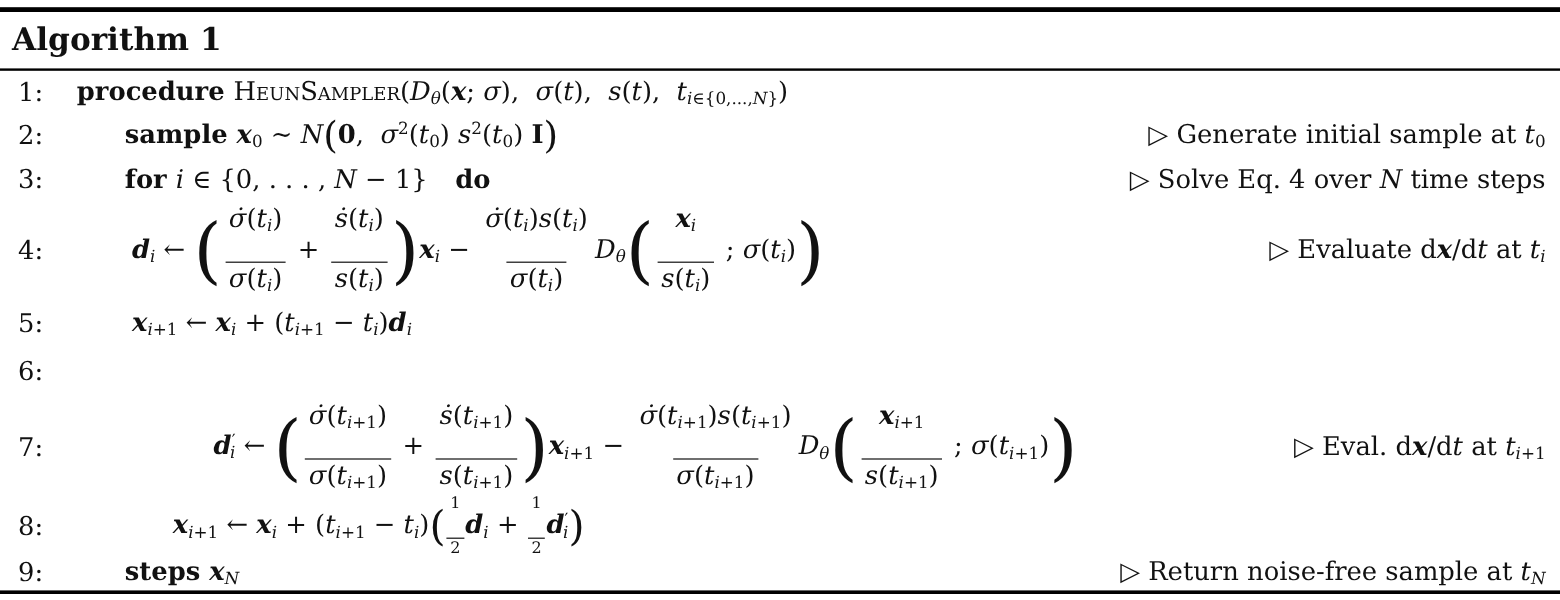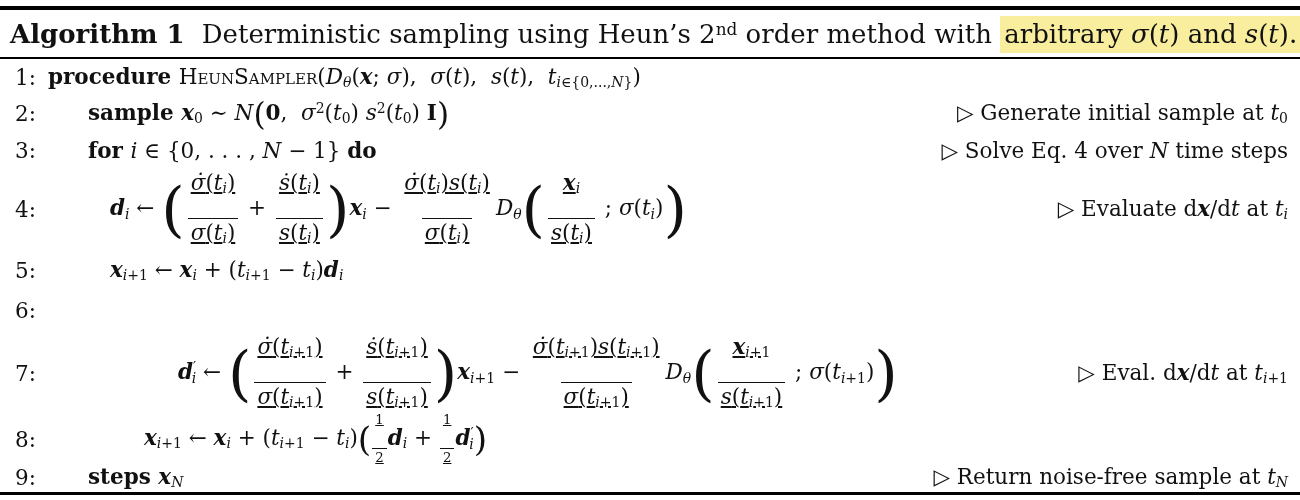--- a/index.html
+++ b/index.html
@@ -16,44 +16,43 @@
   .body{padding-top:1px;}
   .line{display:flex;align-items:center;padding:0 12px 0 10px;}
   .num{width:26px;text-align:right;margin-right:12px;flex:none;font-size:21.5px;}
   .code,.comment{white-space:pre;font-size:21.5px;display:inline-block;}
   .comment{margin-left:auto;flex:none;padding-left:14px;}
   .l1{height:34px}.l2{height:38px}.l3{height:36px}.l4{height:82px}.l5{height:40px}
   .l6{height:40px}.l7{height:86px}.l8{height:46px}.l9{height:30px}
   .ind1{padding-left:40px}.ind2{padding-left:62px}.ind7{padding-left:130px}.ind8{padding-left:96px}
   .it{font-style:italic;}
   .bi{font-style:italic;font-weight:bold;}
-  .kw{font-weight:bold;}
+  .kw{font-weight:bold;margin-left:16px;}
   .bd{font-weight:bold;}
   .cal{font-style:italic;}
   .sc{font-variant:small-caps;}
   .sub{font-size:0.65em;vertical-align:-0.25em;}
   .sup{font-size:0.65em;vertical-align:0.5em;}
   .sup + .sub{margin-left:-0.32em;}
   .frac{display:inline-flex;flex-direction:column;align-items:center;vertical-align:middle;
-        margin:0 3px;line-height:1.12;text-align:center;text-decoration:underline;}
+        margin:0 3px;line-height:1.12;text-align:center;}
   .frac .fn{padding:0 3px 1px 3px;}
   .frac .fd{border-top:1.6px solid #111;padding:2px 3px 0 3px;margin-top:20px;}
   .frac.sm{font-size:0.62em;line-height:1.05;margin:0 1px;}
   .frac.sm .fd{border-top-width:1px;}
   .big{line-height:0;vertical-align:middle;font-weight:normal;}
 </style>
 </head>
 <body>
 
 <div class="algo">
   <div class="rule top"></div>
 
   <div class="titlebar">
     <span class="ttl-label">Algorithm 1</span>
-    <span class="ttl-text">Deterministic sampling using Heun’s 2<span class="sup">nd</span> order method with <span class="hl">arbitrary <span class="it">σ</span>(<span class="it">t</span>) and <span class="it">s</span>(<span class="it">t</span>).</span></span>
   </div>
 
   <div class="rule mid"></div>
 
   <div class="body">
     <div class="line l1">
       <span class="num">1:</span>
       <span class="code"><span class="kw">procedure </span><span class="sc">HeunSampler</span>(<span class="it">D</span><span class="sub"><span class="it">θ</span></span>(<span class="bi">x</span>; <span class="it">σ</span>),  <span class="it">σ</span>(<span class="it">t</span>),  <span class="it">s</span>(<span class="it">t</span>),  <span class="it">t</span><span class="sub"><span class="it">i</span>∈{0,...,<span class="it">N</span>}</span>)</span>
       <span class="comment"></span>
     </div>

